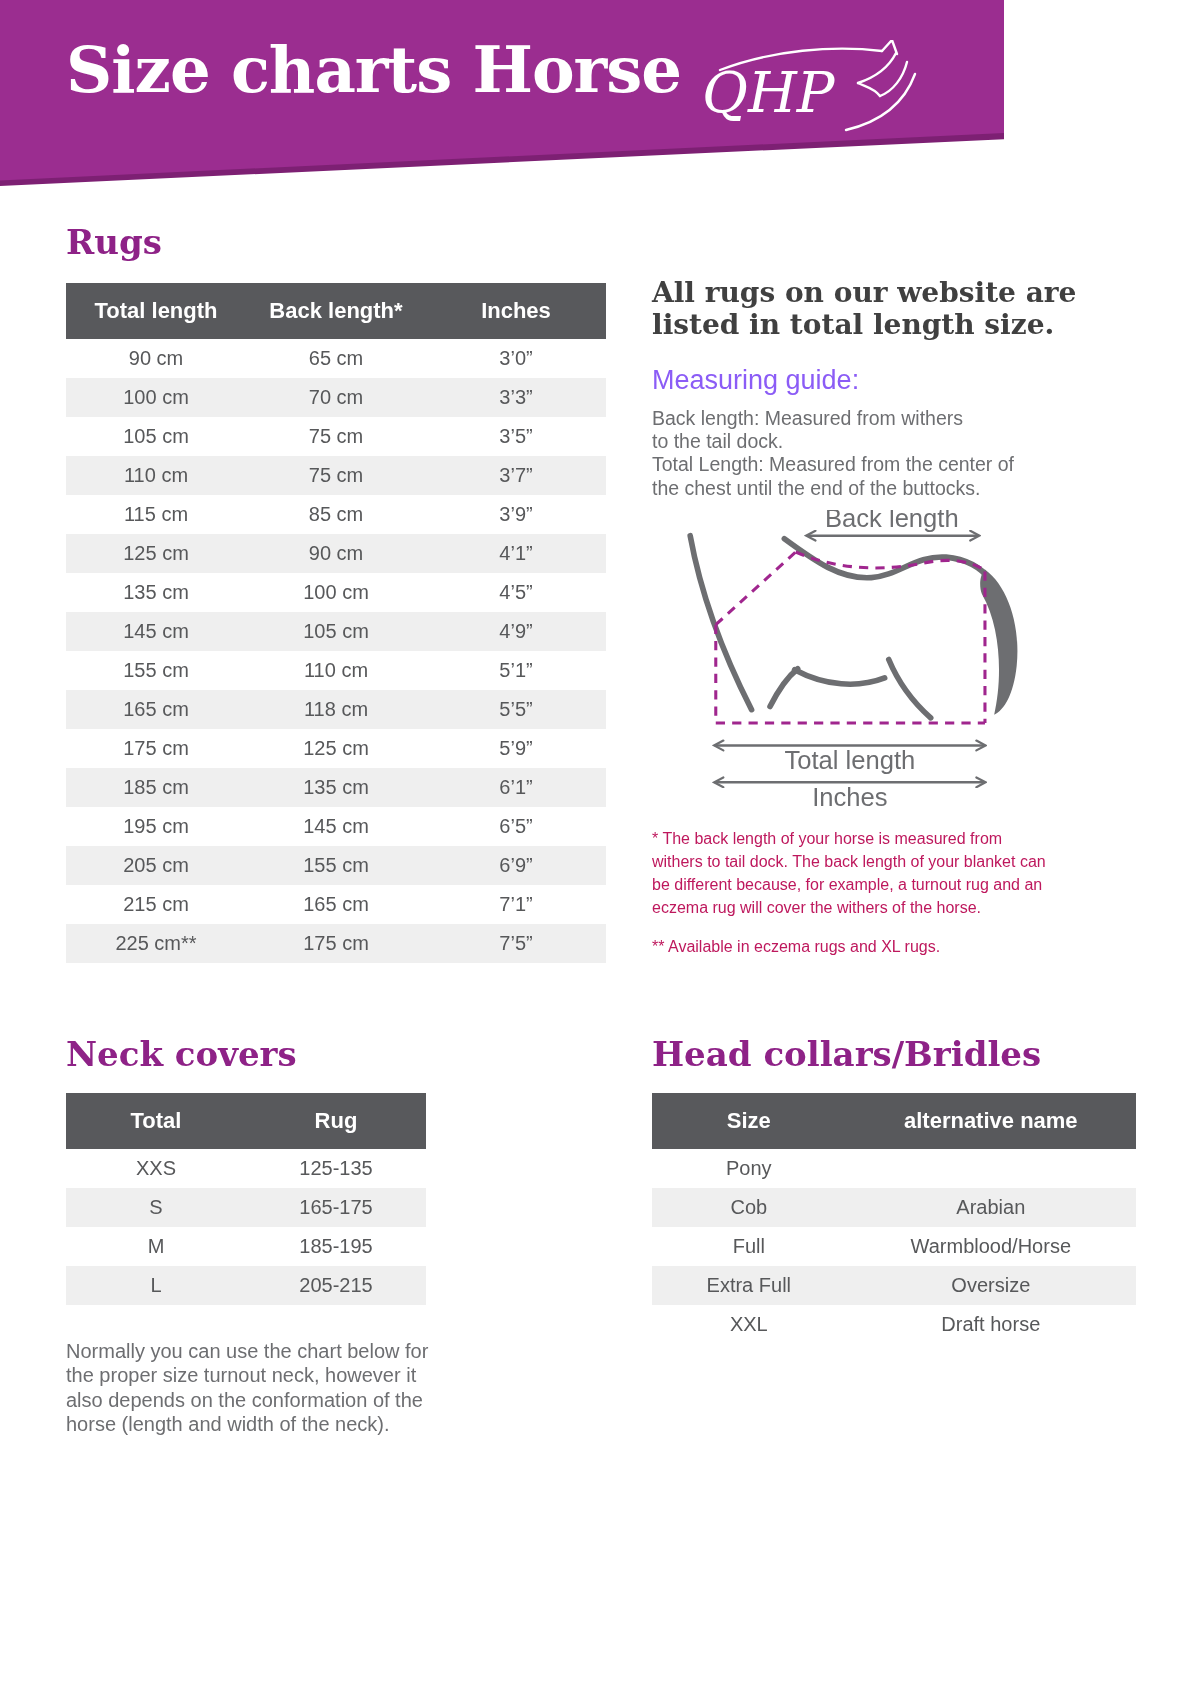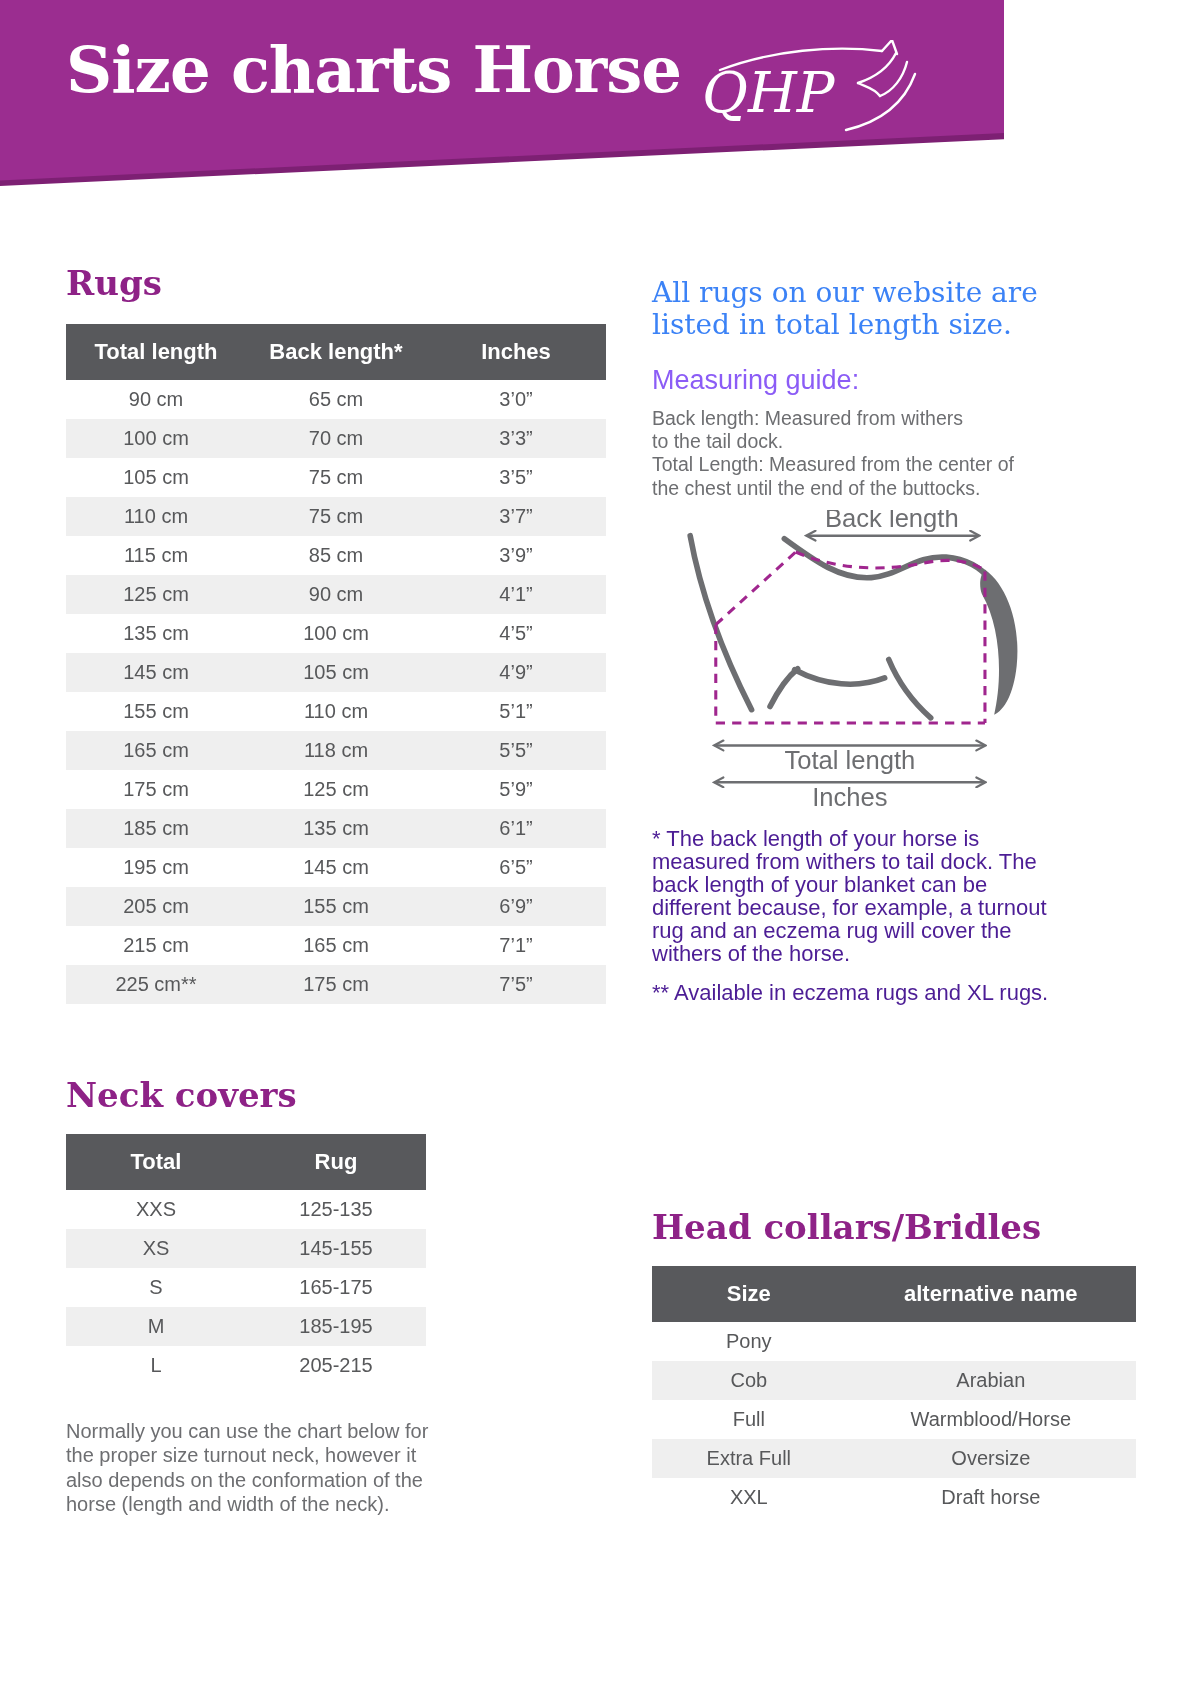--- a/index.html
+++ b/index.html
@@ -15,21 +15,21 @@
   .banner-main{position:absolute;inset:0;background:#9b2d90;
     clip-path:polygon(0 0,100% 0,100% 71.5%,0 97%);}
   .page-title{
     position:absolute;left:66px;top:32px;margin:0;z-index:3;
     font-family:"DejaVu Serif", serif;font-weight:700;font-size:64px;
     letter-spacing:-1px;color:#ffffff;
   }
   .logo{position:absolute;right:72px;top:40px;z-index:3;}
   
   .content{padding:36px 65px 0 66px;}
-  .row{display:flex;align-items:flex-end;}
+  .row{display:flex;align-items:flex-start;}
   .col-left{width:540px;flex:0 0 540px;}
   .col-right{margin-left:46px;width:484px;flex:0 0 484px;}
   .row2{margin-top:71px;}
   h2{
     font-family:"DejaVu Serif", serif;font-weight:700;font-size:34px;
     color:#8e2287;margin:0;line-height:1.2;
   }
   
   table{border-collapse:collapse;table-layout:fixed;margin-top:20px;}
   th{
@@ -42,29 +42,29 @@
   tbody tr:nth-child(even){background:#efefef;}
   .rugs-table{width:540px;}
   .rugs-table th,.rugs-table td{width:33.33%;}
   .neck-table{width:360px;margin-top:18px;}
   .neck-table th,.neck-table td{width:50%;}
   .hc-table{width:484px;margin-top:18px;}
   .hc-table th:first-child,.hc-table td:first-child{width:40%;}
   .hc-table th:last-child,.hc-table td:last-child{width:60%;}
   
   .intro{
-    padding-top:55px;font-family:"DejaVu Serif", serif;font-weight:400;
-    font-size:28px;line-height:1.13;color:#3b82f6;
+    padding-top:55px;font-family:"DejaVu Serif", serif;font-weight:700;
+    font-size:28px;line-height:1.13;color:#404040;
   }
   .measure-heading{
     margin:24px 0 0 0;font-size:27px;color:#8b5cf6;font-weight:400;line-height:1.25;
   }
   .measure-lines{margin-top:9px;font-size:19.5px;line-height:23.2px;color:#6d6e71;}
   .diagram-wrap{margin:10px 0 0 30px;}
-  .footnote{margin:14px 0 0 0;font-size:22px;line-height:23px;color:#4c1d95;width:400px;}
+  .footnote{margin:14px 0 0 0;font-size:16px;line-height:23px;color:#be185d;width:400px;}
   .footnote2{margin-top:16px;}
   .neck-note{margin:34px 0 0 0;font-size:20px;line-height:24.6px;color:#6d6e71;width:378px;}
   .dlabel{font-family:"Liberation Sans", sans-serif;font-size:25px;fill:#6d6e71;}
 </style>
 </head>
 <body>
 
 <header class="banner">
   <div class="banner-edge"></div>
   <div class="banner-main"></div>
@@ -240,24 +240,20 @@
               <th>Total</th>
               <th>Rug</th>
             </tr>
           </thead>
           <tbody>
             <tr>
               <td>XXS</td>
               <td>125-135</td>
             </tr>
             <tr>
-              <td>XS</td>
-              <td>145-155</td>
-            </tr>
-            <tr>
               <td>S</td>
               <td>165-175</td>
             </tr>
             <tr>
               <td>M</td>
               <td>185-195</td>
             </tr>
             <tr>
               <td>L</td>
               <td>205-215</td>

